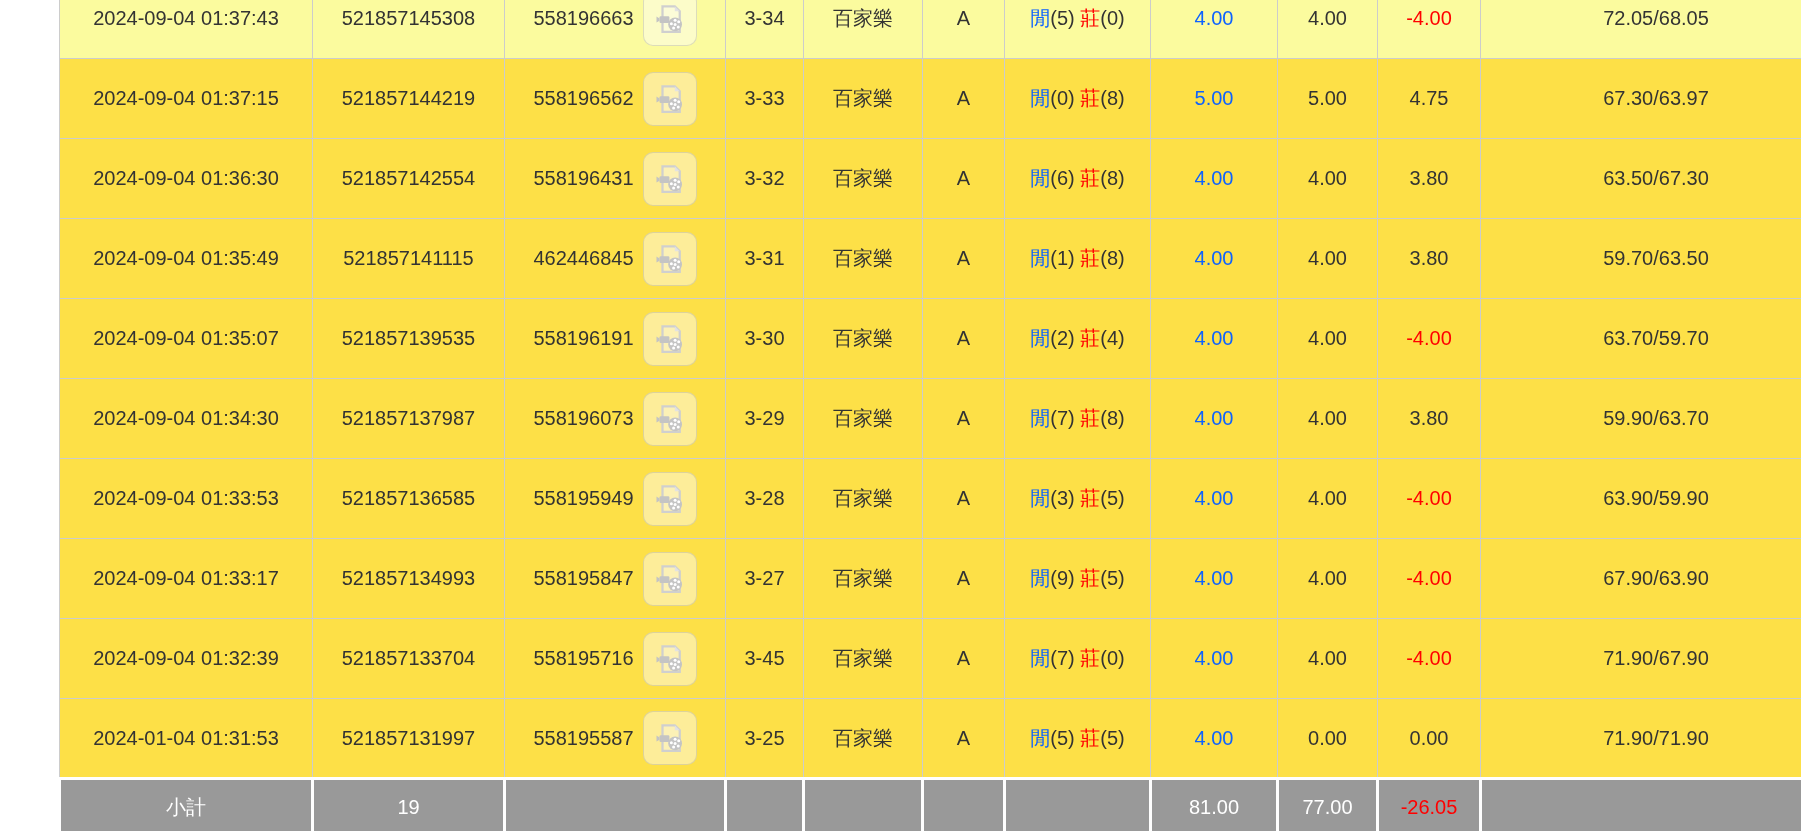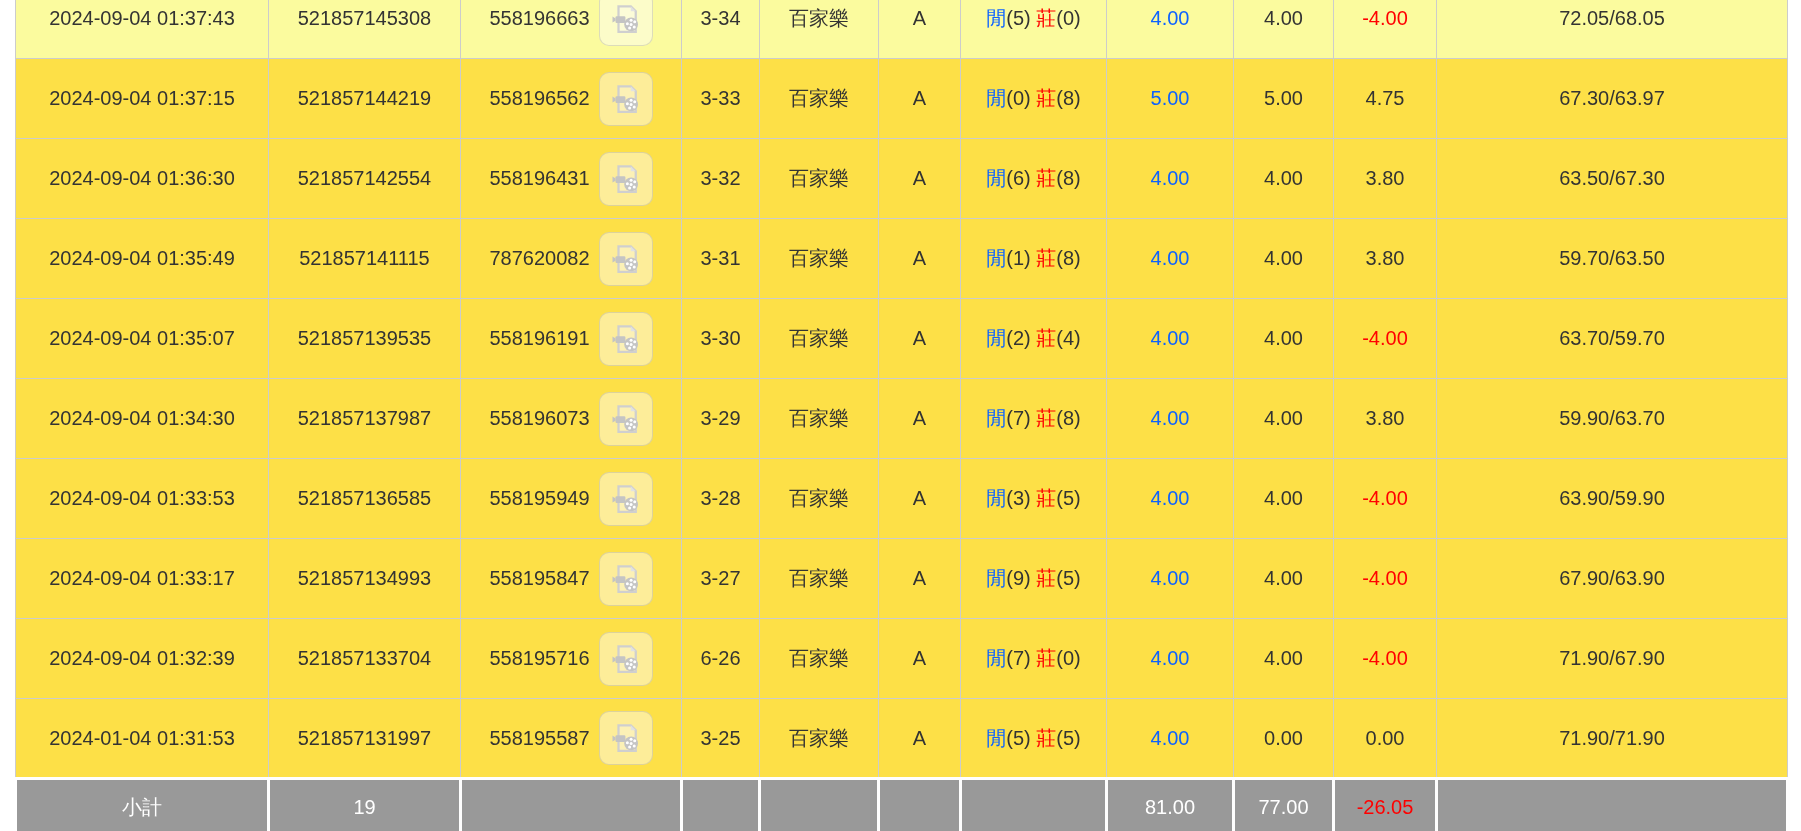--- a/index.html
+++ b/index.html
@@ -12,21 +12,21 @@
     --c-white:#ffffff;
   }
   *{box-sizing:border-box;}
   html,body{margin:0;padding:0;background:#ffffff;}
   body{
     width:1801px;height:831px;overflow:hidden;
     font-family:"Liberation Sans","DejaVu Sans",sans-serif;
     color:var(--c-text);
   }
   .table-clip{
-    width:1801px;height:831px;overflow:hidden;position:relative;
+    width:1801px;height:831px;overflow:hidden;position:relative;padding-left:44px;
   }
   table.records{
     border-collapse:collapse;
     table-layout:fixed;
     width:1772px;
     margin:-22px 15px 0 14px;
   }
   table.records td{
     border:1px solid var(--c-border);
     text-align:center;
@@ -175,21 +175,21 @@
           <td><span class="blue">4.00</span></td>
           <td>4.00</td>
           <td><span class="dark">3.80</span></td>
           <td>63.50/67.30</td>
         </tr>
         <tr class="data-row">
           <td>2024-09-04 01:35:49</td>
           <td>521857141115</td>
           <td>
             <div class="game-id-wrap">
-              <span>787620082</span>
+              <span>462446845</span>
               <span class="video-btn">
                 <svg width="36" height="36" viewBox="0 0 24 24" fill="none">
                   <path d="M7 3.5h8.2l3.3 3.3V20.5H7z" stroke="#cfcfcf" stroke-width="1.5" fill="#fdfdfd" fill-opacity="0.3"></path>
                   <path d="M15.2 3.5v3.3h3.3z" fill="#e2e2e2"></path>
                   <rect x="5" y="10.2" width="6.6" height="4.4" rx="0.8" fill="#c4c4c4"></rect>
                   <path d="M5 11.6 L3 10.4 v4 l2-1.2 z" fill="#c4c4c4"></path>
                   <circle cx="15.4" cy="15.6" r="4.6" fill="#c4c4c4"></circle>
                   <circle cx="15.4" cy="15.6" r="1" fill="#ffffff"></circle>
                   <circle cx="15.4" cy="12.9" r="1" fill="#ffffff"></circle>
                   <circle cx="12.9" cy="15.1" r="1" fill="#ffffff"></circle>
@@ -353,21 +353,21 @@
                   <circle cx="15.4" cy="15.6" r="1" fill="#ffffff"></circle>
                   <circle cx="15.4" cy="12.9" r="1" fill="#ffffff"></circle>
                   <circle cx="12.9" cy="15.1" r="1" fill="#ffffff"></circle>
                   <circle cx="14.4" cy="18" r="1" fill="#ffffff"></circle>
                   <circle cx="17.5" cy="17.4" r="1" fill="#ffffff"></circle>
                   <circle cx="17.8" cy="13.9" r="1" fill="#ffffff"></circle>
                 </svg>
               </span>
             </div>
           </td>
-          <td>6-26</td>
+          <td>3-45</td>
           <td>百家樂</td>
           <td>A</td>
           <td><span class="blue">閒</span><span class="dark">(7)</span> <span class="red">莊</span><span class="dark">(0)</span></td>
           <td><span class="blue">4.00</span></td>
           <td>4.00</td>
           <td><span class="red">-4.00</span></td>
           <td>71.90/67.90</td>
         </tr>
         <tr class="data-row">
           <td>2024-01-04 01:31:53</td>

